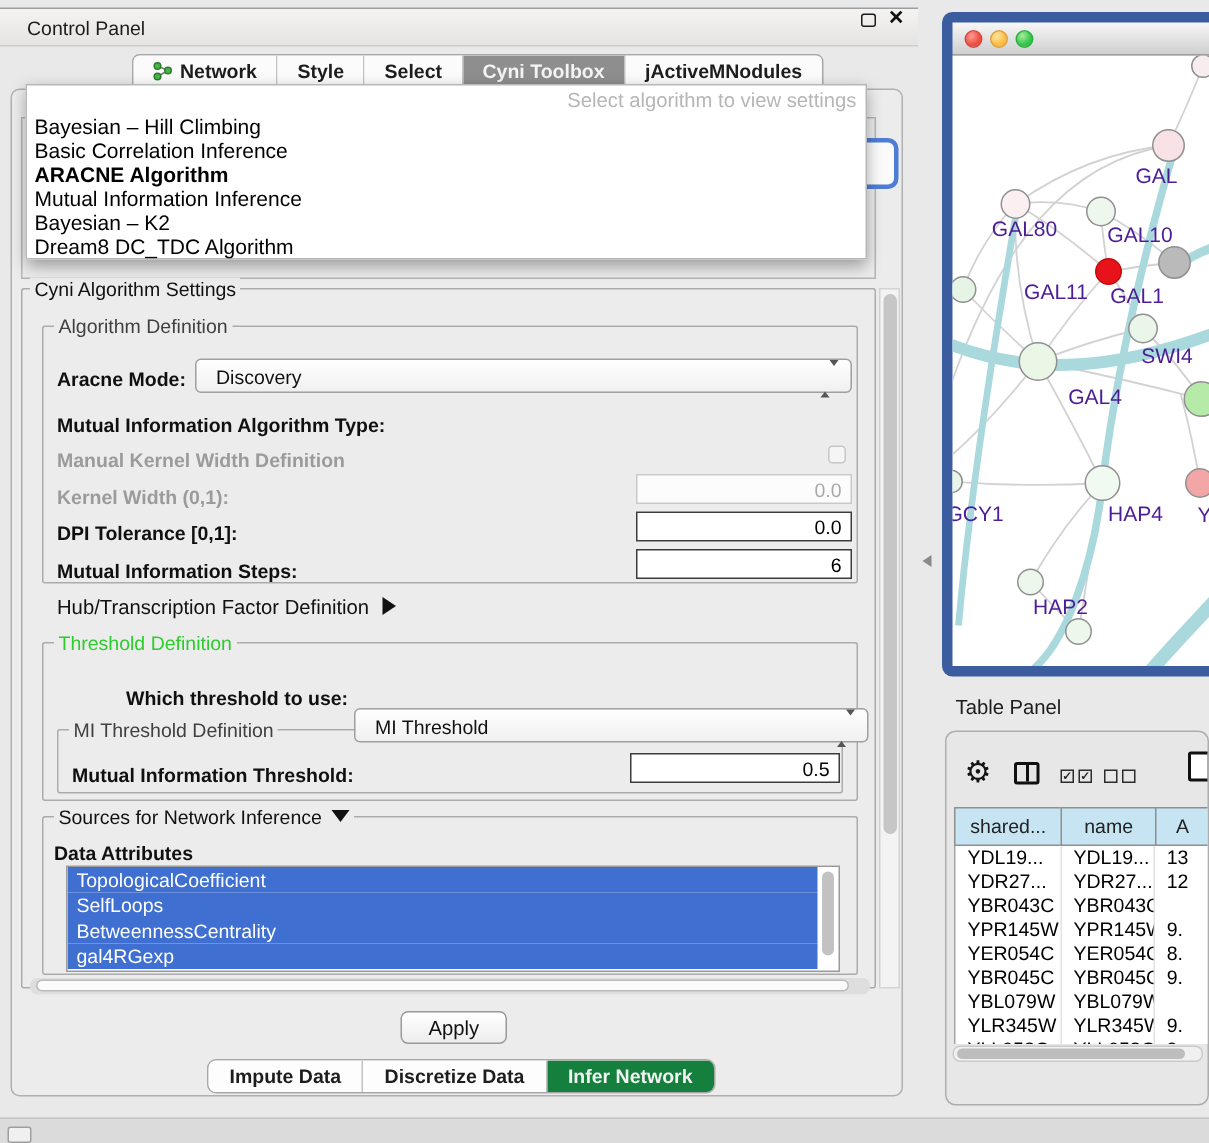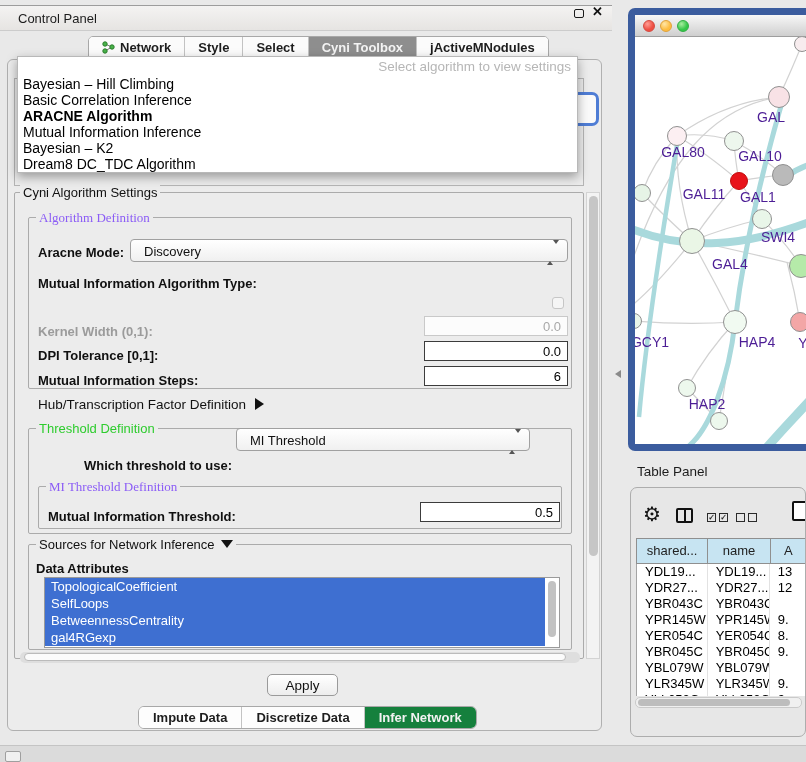--- a/index.html
+++ b/index.html
@@ -35,21 +35,21 @@
     border:1px solid #b8b8b8; box-shadow:0 4px 10px rgba(0,0,0,.35); z-index:10; }
   .combo-placeholder { position:absolute; right:6px; top:2px; font-size:13.5px; color:#b6b6b6; }
   .opt-list { position:absolute; left:5px; top:19px; }
   .opt { font-size:14px; line-height:16px; color:#000; white-space:nowrap; }
   .opt.bold { font-weight:bold; }
 
   
   .gb { position:absolute; border:1px solid #ababab; border-radius:2px; z-index:4; }
   .gb-title { position:absolute; padding:0 3px; font-size:13px; background:#ececec;
     white-space:nowrap; z-index:5; }
-  .t-blue { color:#8b5cf6;font-family:Liberation Serif, serif; } .t-green { color:#2ecc2e; } .t-black { color:#111; }
+  .t-blue { color:#404040; } .t-green { color:#2ecc2e; } .t-black { color:#111; }
   .lbl { position:absolute; font-size:13px; font-weight:bold; color:#101010; white-space:nowrap; z-index:5; }
   .lbl.dis { color:#9b9b9b; }
   .combo { position:absolute; height:23px; background:linear-gradient(#ffffff,#f0f0f0);
     border:1px solid #a0a0a0; border-radius:4px; z-index:5; }
   .combo .ctext { position:absolute; left:13px; top:4px; font-size:13px; color:#111; }
   .stepper { position:absolute; right:8px; top:4px; }
   .stepper .up { width:0; height:0; border-left:3.5px solid transparent; border-right:3.5px solid transparent;
     border-bottom:4.5px solid #555; margin-bottom:2.5px; }
   .stepper .dn { width:0; height:0; border-left:3.5px solid transparent; border-right:3.5px solid transparent;
     border-top:4.5px solid #555; }
@@ -203,40 +203,41 @@
   <span class="gb-title t-blue" style="left:36px; top:210px;">Algorithm Definition</span>
 
   <span class="lbl" style="left:38px; top:245px;">Aracne Mode:</span>
   <div class="combo" style="left:130px; top:239px; width:438px;">
     <span class="ctext">Discovery</span>
     <span class="stepper"><span class="up"></span><span class="dn"></span></span>
   </div>
 
   <span class="lbl" style="left:38px; top:276px;">Mutual Information Algorithm Type:</span>
 
+  <span class="lbl dis" style="left:38px; top:299px;">Manual Kernel Width Definition</span>
   <span class="checkbox" style="left:552px; top:297px;"></span>
 
   <span class="lbl dis" style="left:38px; top:324px;">Kernel Width (0,1):</span>
   <div class="field dis" style="left:424px; top:316px; width:144px;">0.0</div>
 
   <span class="lbl" style="left:38px; top:348px;">DPI Tolerance [0,1]:</span>
   <div class="field" style="left:424px; top:341px; width:144px;">0.0</div>
 
   <span class="lbl" style="left:38px; top:373px;">Mutual Information Steps:</span>
   <div class="field" style="left:424px; top:366px; width:144px;">6</div>
 
   <div class="expander" style="left:38px; top:397px;">
     <span>Hub/Transcription Factor Definition</span><span class="tri-right"></span>
   </div>
 
   <div class="gb" style="left:28px; top:428px; width:544px; height:106px;"></div>
   <span class="gb-title t-green" style="left:36px; top:421px;">Threshold Definition</span>
 
   <span class="lbl" style="left:84px; top:458px;">Which threshold to use:</span>
-  <div class="combo" style="left:236px; top:428px; width:294px;">
+  <div class="combo" style="left:236px; top:472px; width:343px;">
     <span class="ctext">MI Threshold</span>
     <span class="stepper"><span class="up"></span><span class="dn"></span></span>
   </div>
 
   <div class="gb" style="left:38px; top:486px; width:524px; height:43px;"></div>
   <span class="gb-title t-blue" style="left:46px; top:479px;">MI Threshold Definition</span>
   <span class="lbl" style="left:48px; top:509px;">Mutual Information Threshold:</span>
   <div class="field" style="left:420px; top:502px; width:140px;">0.5</div>
 
   <div class="gb" style="left:28px; top:544px; width:544px; height:106px;"></div>

